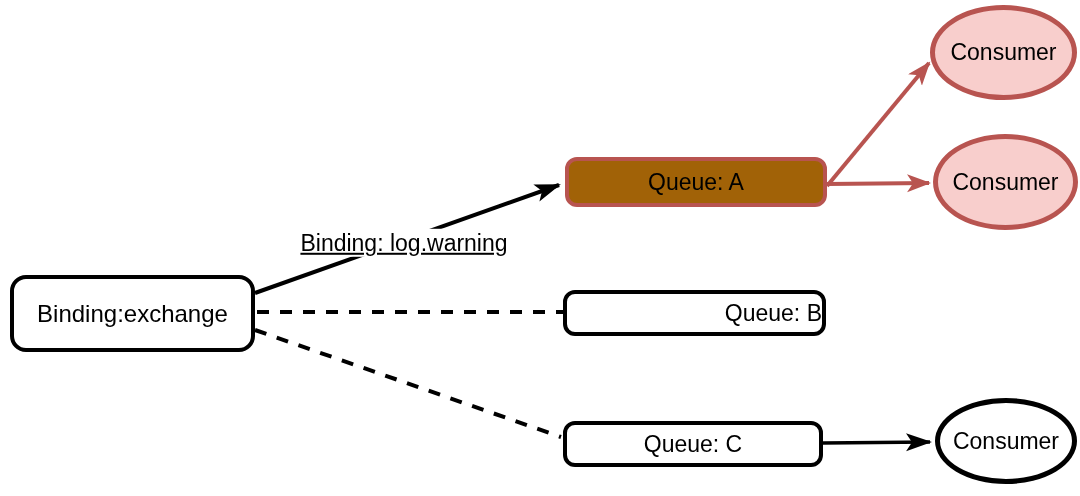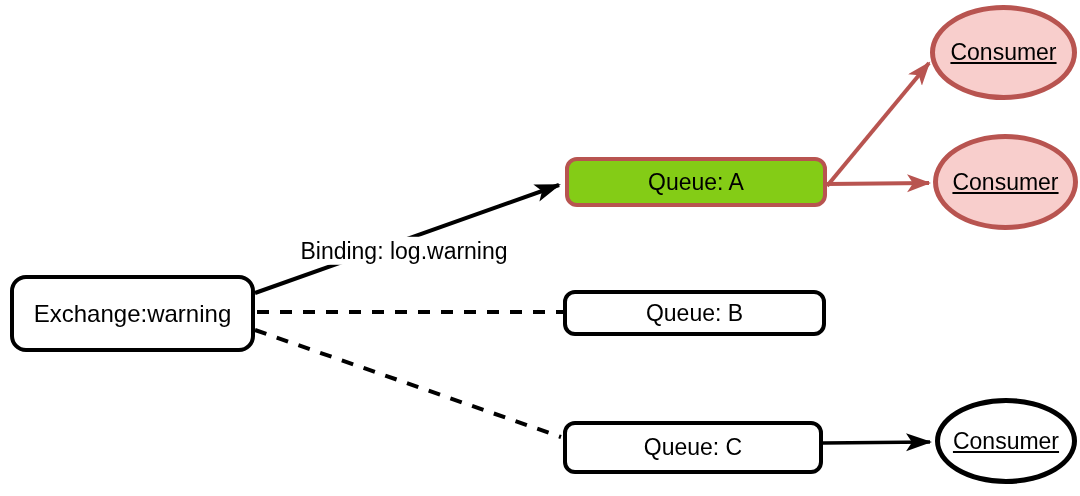--- a/index.html
+++ b/index.html
@@ -39,35 +39,35 @@
   .exchange-node {
     left: 10px; top: 275px; width: 245px; height: 77px;
     border: 4px solid #000000;
     background: #ffffff;
     border-radius: 16px;
     font-size: 24px;
   }
   .queue-a-node {
     left: 565px; top: 157px; width: 262px; height: 50px;
     border: 4px solid #b85450;
-    background: #84cc16;
+    background: #a16207;
   }
   .queue-b-node {
     left: 563px; top: 290px; width: 263px; height: 46px;
     border: 4px solid #000000;
     background: #ffffff;
+    justify-content: flex-end;
   }
   .queue-c-node {
-    left: 563px; top: 421px; width: 260px; height: 53px;
+    left: 563px; top: 421px; width: 260px; height: 46px;
     border: 4px solid #000000;
     background: #ffffff;
   }
   .ellipse-node {
     border-radius: 50%;
-    text-decoration: underline;
   }
   .consumer-1-node {
     left: 930px; top: 5px; width: 147px; height: 95px;
     border: 5px solid #b85450;
     background: #f8cecc;
   }
   .consumer-2-node {
     left: 933px; top: 134px; width: 145px; height: 96px;
     border: 5px solid #b85450;
     background: #f8cecc;
@@ -80,21 +80,21 @@
   .edge-label {
     position: absolute;
     transform: translate(-50%, -50%);
     background: #ffffff;
     padding: 1px 4px;
     font-size: 23px;
     color: #000000;
     white-space: nowrap;
     line-height: 1.15;
   }
-  .label-warning { left: 404px; top: 251px; }
+  .label-warning { left: 404px; top: 243px; text-decoration: underline; }
   .label-info    { left: 401px; top: 315px; }
   .label-error   { left: 400px; top: 391px; }
 </style>
 </head>
 <body>
 
 <div class="canvas">
 
   <svg class="edges-svg" viewBox="0 0 1080 496" xmlns="http://www.w3.org/2000/svg">
     <defs>
@@ -113,21 +113,21 @@
     <line x1="255" y1="330" x2="561" y2="437" stroke="#000000" stroke-width="4" stroke-dasharray="12 11"></line>
 
     <line x1="827" y1="186" x2="929" y2="63" stroke="#b85450" stroke-width="4" marker-end="url(#arrow-red)"></line>
 
     <line x1="827" y1="184" x2="929" y2="183" stroke="#b85450" stroke-width="4" marker-end="url(#arrow-red)"></line>
 
     <line x1="823" y1="443" x2="930" y2="442" stroke="#000000" stroke-width="3.5" marker-end="url(#arrow-black)"></line>
   </svg>
 
   <div class="node rect-node exchange-node">
-    <span>Exchange:warning</span>
+    <span>Binding:exchange</span>
   </div>
 
   <div class="node rect-node queue-a-node">
     <span>Queue: A</span>
   </div>
 
   <div class="node rect-node queue-b-node">
     <span>Queue: B</span>
   </div>
 

